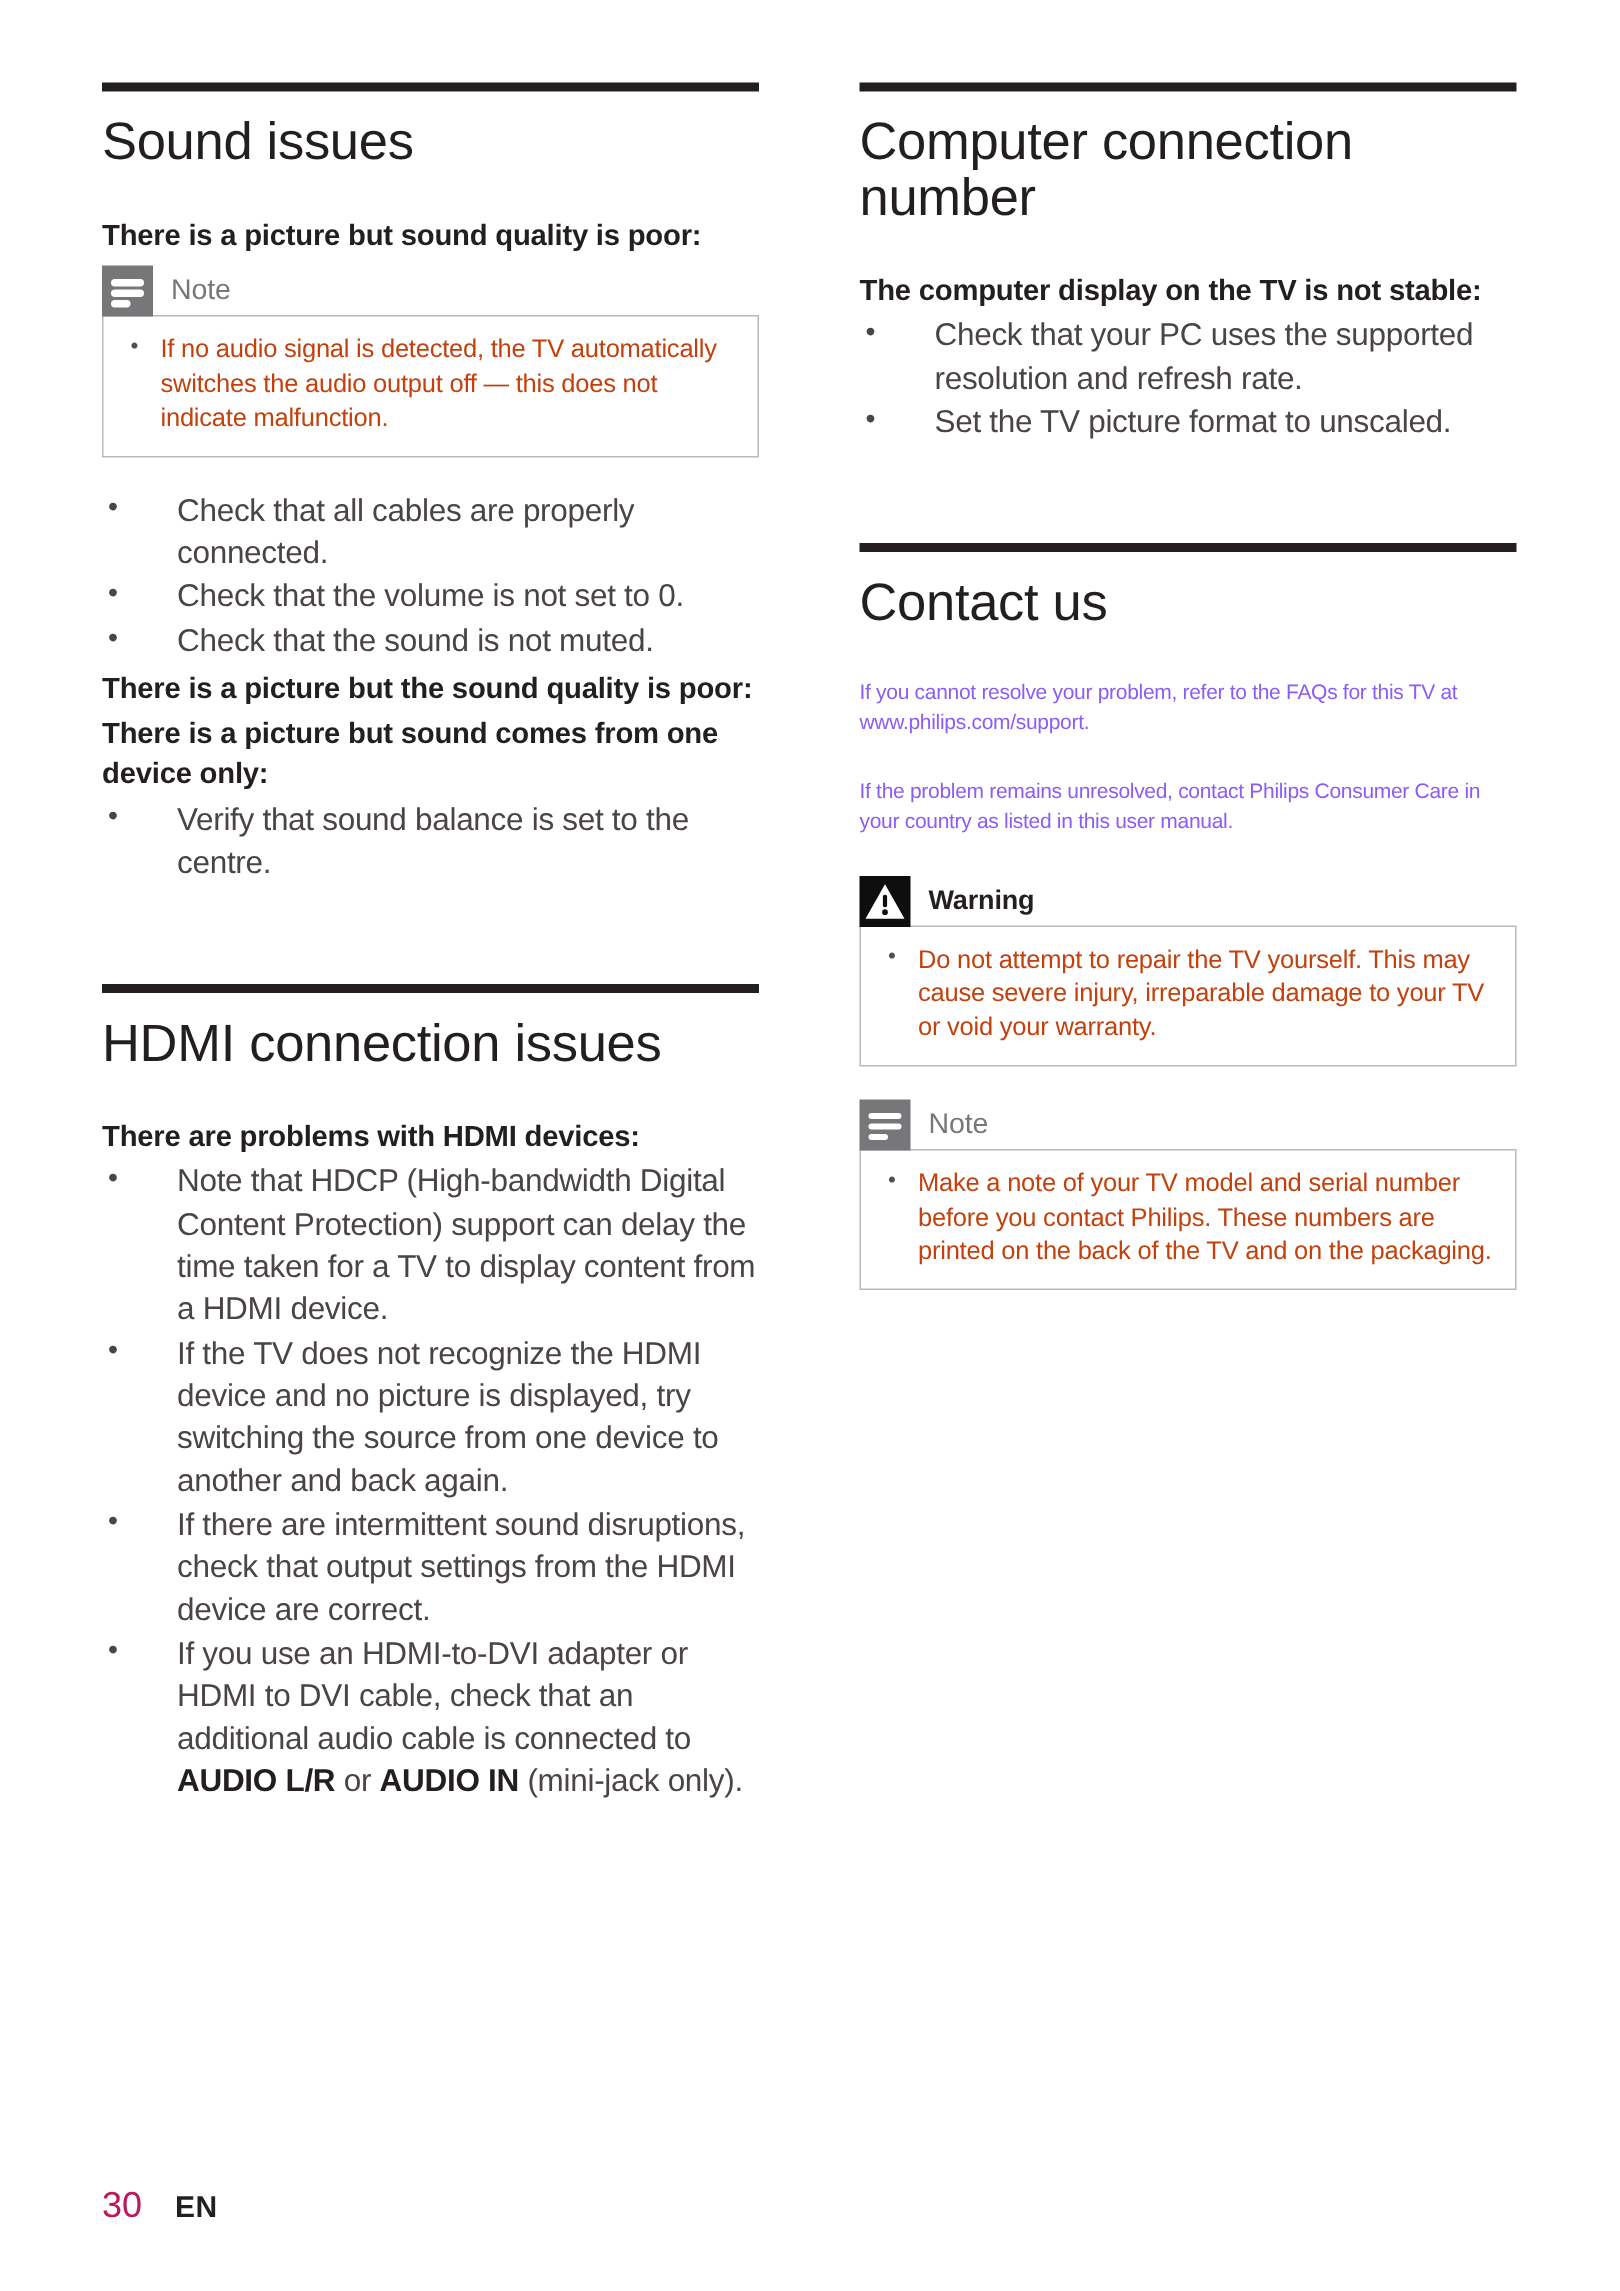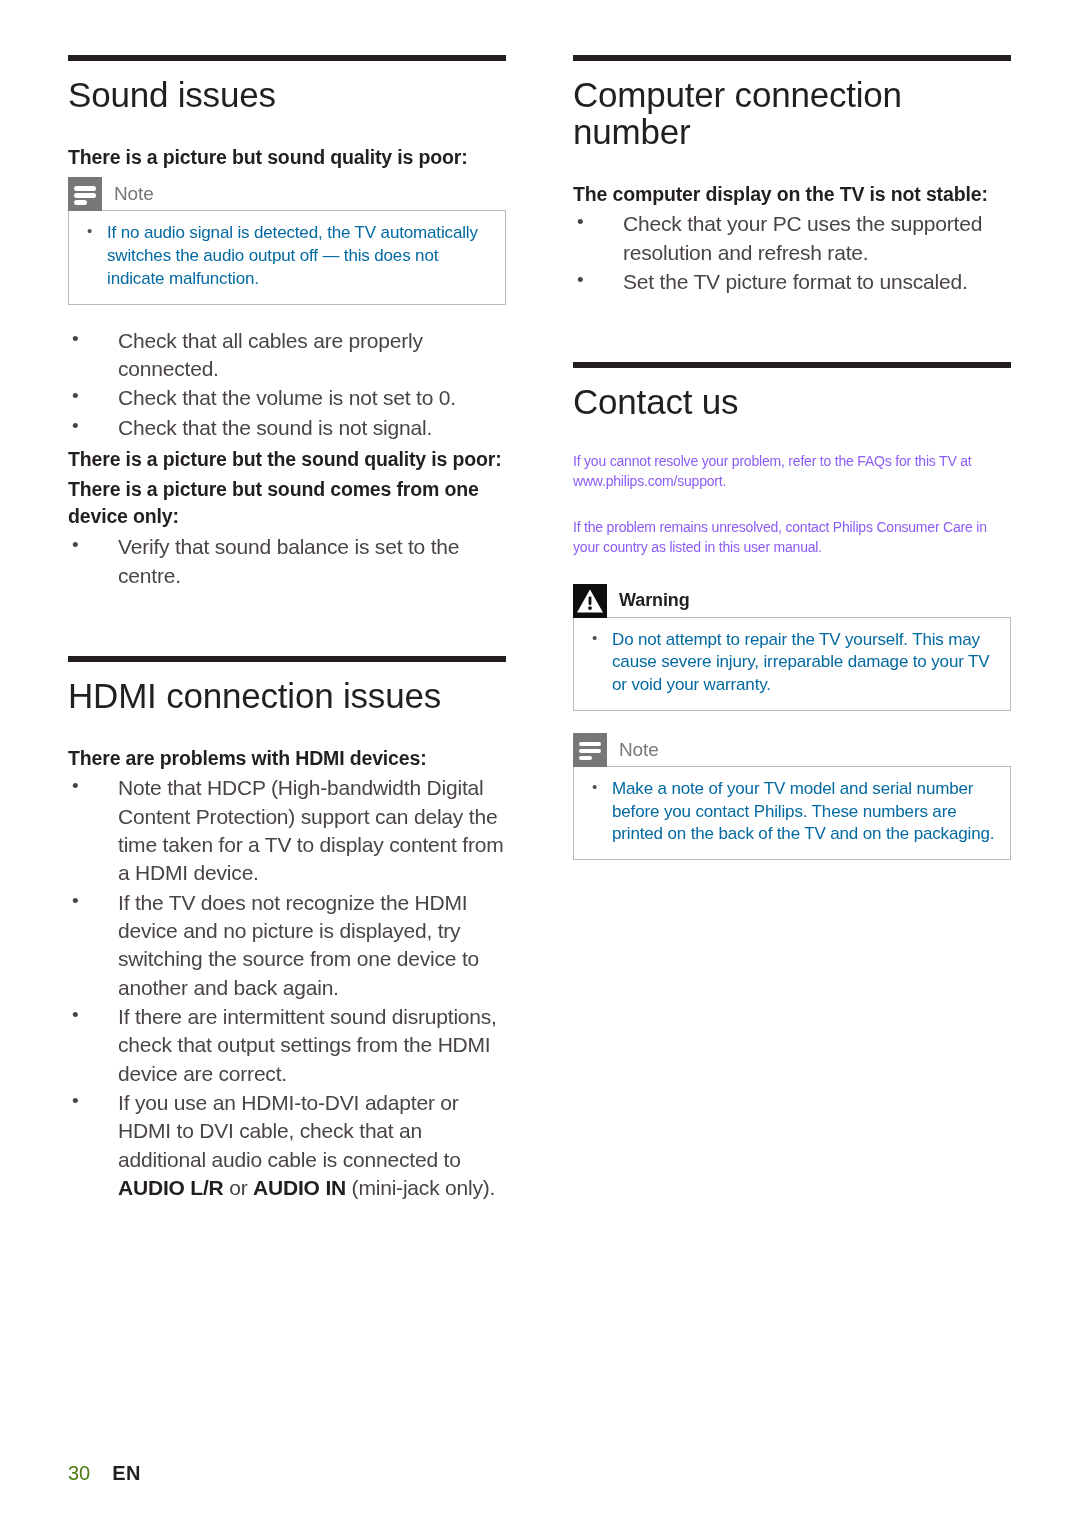--- a/index.html
+++ b/index.html
@@ -156,21 +156,21 @@
   .callout-body ul {
     list-style: none;
     margin: 0;
     padding: 0;
   }
   .callout-body ul > li {
     position: relative;
     padding-left: 24px;
     font-size: 17px;
     line-height: 1.34;
-    color: #0369a1;
+    color: #c2410c;
     letter-spacing: -0.15px;
   }
   .callout-body ul > li::before {
     content: "\2022";
     position: absolute;
     left: 4px;
     top: -1px;
     font-size: 15px;
     color: #55504f;
   }
@@ -178,22 +178,22 @@
   
   .footer {
     position: absolute;
     left: 68px;
     bottom: 42px;
     display: flex;
     align-items: baseline;
     gap: 22px;
   }
   .footer .pagenum {
-    font-size: 20px;
-    color: #4d7c0f;
+    font-size: 24px;
+    color: #be185d;
     letter-spacing: 0;
   }
   .footer .lang {
     font-size: 20px;
     color: #231f20;
     font-weight: bold;
     letter-spacing: 0.3px;
   }
 
   .spacer-lg { height: 26px; }
@@ -223,21 +223,21 @@
         <div class="callout-body">
           <ul>
             <li>If no audio signal is detected, the TV automatically switches the audio output off — this does not indicate malfunction.</li>
           </ul>
         </div>
       </div>
 
       <ul class="bullets">
         <li>Check that all cables are properly connected.</li>
         <li>Check that the volume is not set to 0.</li>
-        <li>Check that the sound is not signal.</li>
+        <li>Check that the sound is not muted.</li>
       </ul>
 
       <div class="subhead">There is a picture but the sound quality is poor:</div>
 
       <div class="subhead">There is a picture but sound comes from one device only:</div>
       <ul class="bullets">
         <li>Verify that sound balance is set to the centre.</li>
       </ul>
     </div>
 

